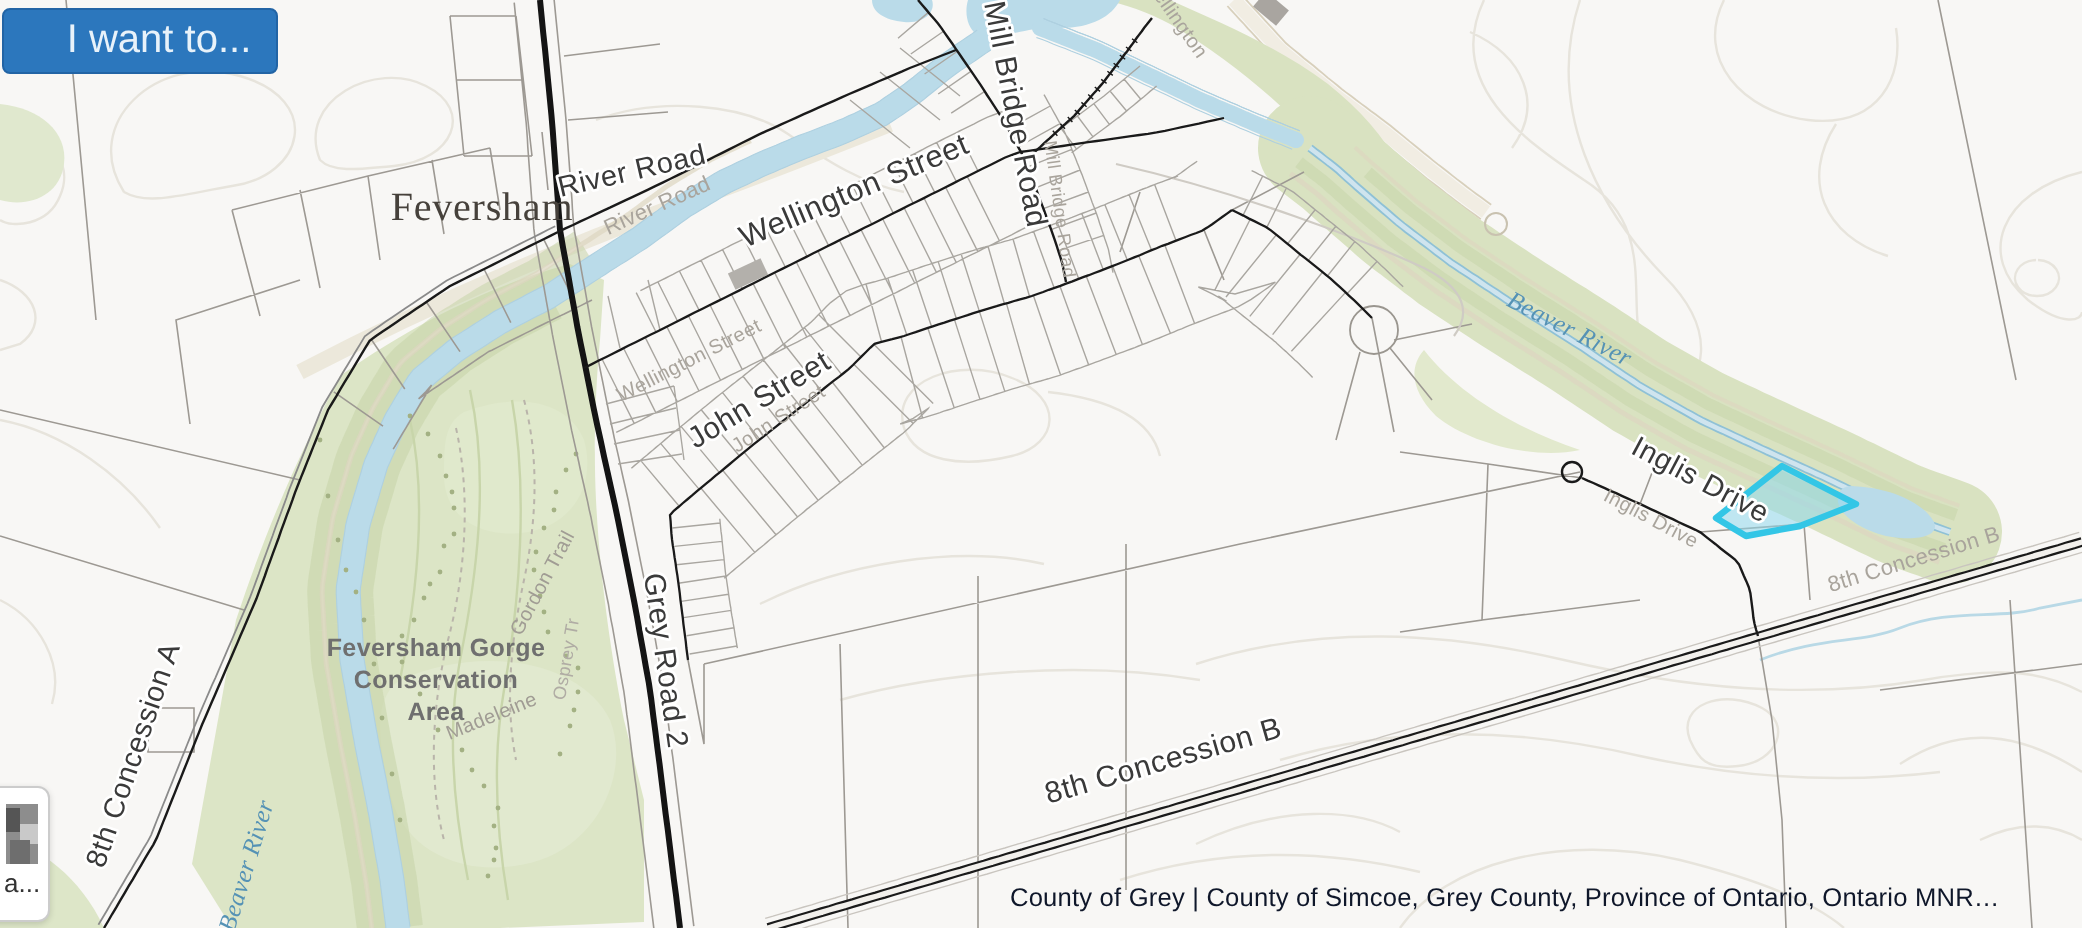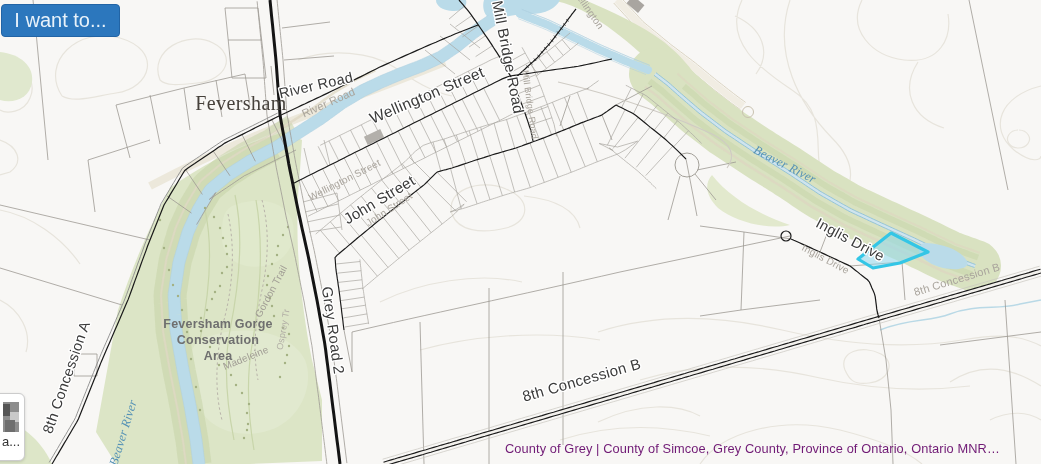--- a/index.html
+++ b/index.html
@@ -191,23 +191,23 @@
 <text x="0" y="0" transform="translate(317,90) rotate(-13)" font-family="&quot;Liberation Sans&quot;,sans-serif" font-size="14.5" font-weight="normal" letter-spacing="0.3" fill="#3a3a3a" stroke="#ffffff" stroke-width="2.7" paint-order="stroke" stroke-linejoin="round" text-anchor="middle">River Road</text>
 <text x="0" y="0" transform="translate(429,100) rotate(-23)" font-family="&quot;Liberation Sans&quot;,sans-serif" font-size="15.5" font-weight="normal" letter-spacing="0.3" fill="#3a3a3a" stroke="#ffffff" stroke-width="2.7" paint-order="stroke" stroke-linejoin="round" text-anchor="middle">Wellington Street</text>
 <text x="0" y="0" transform="translate(503,58) rotate(79)" font-family="&quot;Liberation Sans&quot;,sans-serif" font-size="15" font-weight="normal" letter-spacing="0.3" fill="#3a3a3a" stroke="#ffffff" stroke-width="2.7" paint-order="stroke" stroke-linejoin="round" text-anchor="middle">Mill Bridge Road</text>
 <text x="0" y="0" transform="translate(382,204) rotate(-31)" font-family="&quot;Liberation Sans&quot;,sans-serif" font-size="15" font-weight="normal" letter-spacing="0.3" fill="#3a3a3a" stroke="#ffffff" stroke-width="2.7" paint-order="stroke" stroke-linejoin="round" text-anchor="middle">John Street</text>
 <text x="0" y="0" transform="translate(328,331) rotate(82)" font-family="&quot;Liberation Sans&quot;,sans-serif" font-size="15" font-weight="normal" letter-spacing="0.3" fill="#3a3a3a" stroke="#ffffff" stroke-width="2.7" paint-order="stroke" stroke-linejoin="round" text-anchor="middle">Grey Road 2</text>
 <text x="0" y="0" transform="translate(71,379) rotate(-71)" font-family="&quot;Liberation Sans&quot;,sans-serif" font-size="14.5" font-weight="normal" letter-spacing="0.3" fill="#3a3a3a" stroke="#ffffff" stroke-width="2.7" paint-order="stroke" stroke-linejoin="round" text-anchor="middle">8th Concession A</text>
 <text x="0" y="0" transform="translate(583,385) rotate(-16)" font-family="&quot;Liberation Sans&quot;,sans-serif" font-size="15" font-weight="normal" letter-spacing="0.3" fill="#3a3a3a" stroke="#ffffff" stroke-width="2.7" paint-order="stroke" stroke-linejoin="round" text-anchor="middle">8th Concession B</text>
 <text x="0" y="0" transform="translate(848,244) rotate(28)" font-family="&quot;Liberation Sans&quot;,sans-serif" font-size="14.5" font-weight="normal" letter-spacing="0.3" fill="#3a3a3a" stroke="#ffffff" stroke-width="2.7" paint-order="stroke" stroke-linejoin="round" text-anchor="middle">Inglis Drive</text>
 </svg>
 
-<div class="abs" style="left:1px;top:4px;width:117px;height:31px;background:#2c77bd;border:1px solid #2264a5;border-radius:4px;color:#fff;font-size:20px;text-align:center;line-height:30px;"><span style="color:#e8f2fa">I want to...</span></div>
+<div class="abs" style="left:1px;top:4px;width:117px;height:31px;background:#2c77bd;border:1px solid #2264a5;border-radius:4px;color:#fff;font-size:20px;text-align:center;line-height:30px;padding-left:19px;"><span style="color:#e8f2fa">I want to...</span></div>
 
 <div class="abs" style="left:-10px;top:393px;width:33px;height:66px;background:#fff;border:1px solid #ccc;border-radius:6px;box-shadow:0 1px 3px rgba(0,0,0,0.15)">
     <div class="abs" style="left:12px;top:8px;width:16px;height:30px;overflow:hidden;background:#8d8d8d">
       <div class="abs" style="left:0;top:2px;width:7px;height:12px;background:#555"></div>
       <div class="abs" style="left:7px;top:10px;width:9px;height:10px;background:#c9c9c9"></div>
       <div class="abs" style="left:2px;top:18px;width:10px;height:12px;background:#6e6e6e"></div>
     </div>
     <div class="abs" style="left:11px;top:40px;font-size:13px;color:#333">a...</div>
   </div>
 
-<div class="abs" style="left:505px;top:441px;font-size:12.8px;color:#701a75;letter-spacing:0.1px">County of Grey | County of Simcoe, Grey County, Province of Ontario, Ontario MNR…</div>
+<div class="abs" style="left:505px;top:441px;font-size:12.8px;color:#0f172a;letter-spacing:0.1px">County of Grey | County of Simcoe, Grey County, Province of Ontario, Ontario MNR…</div>
 </body></html>

